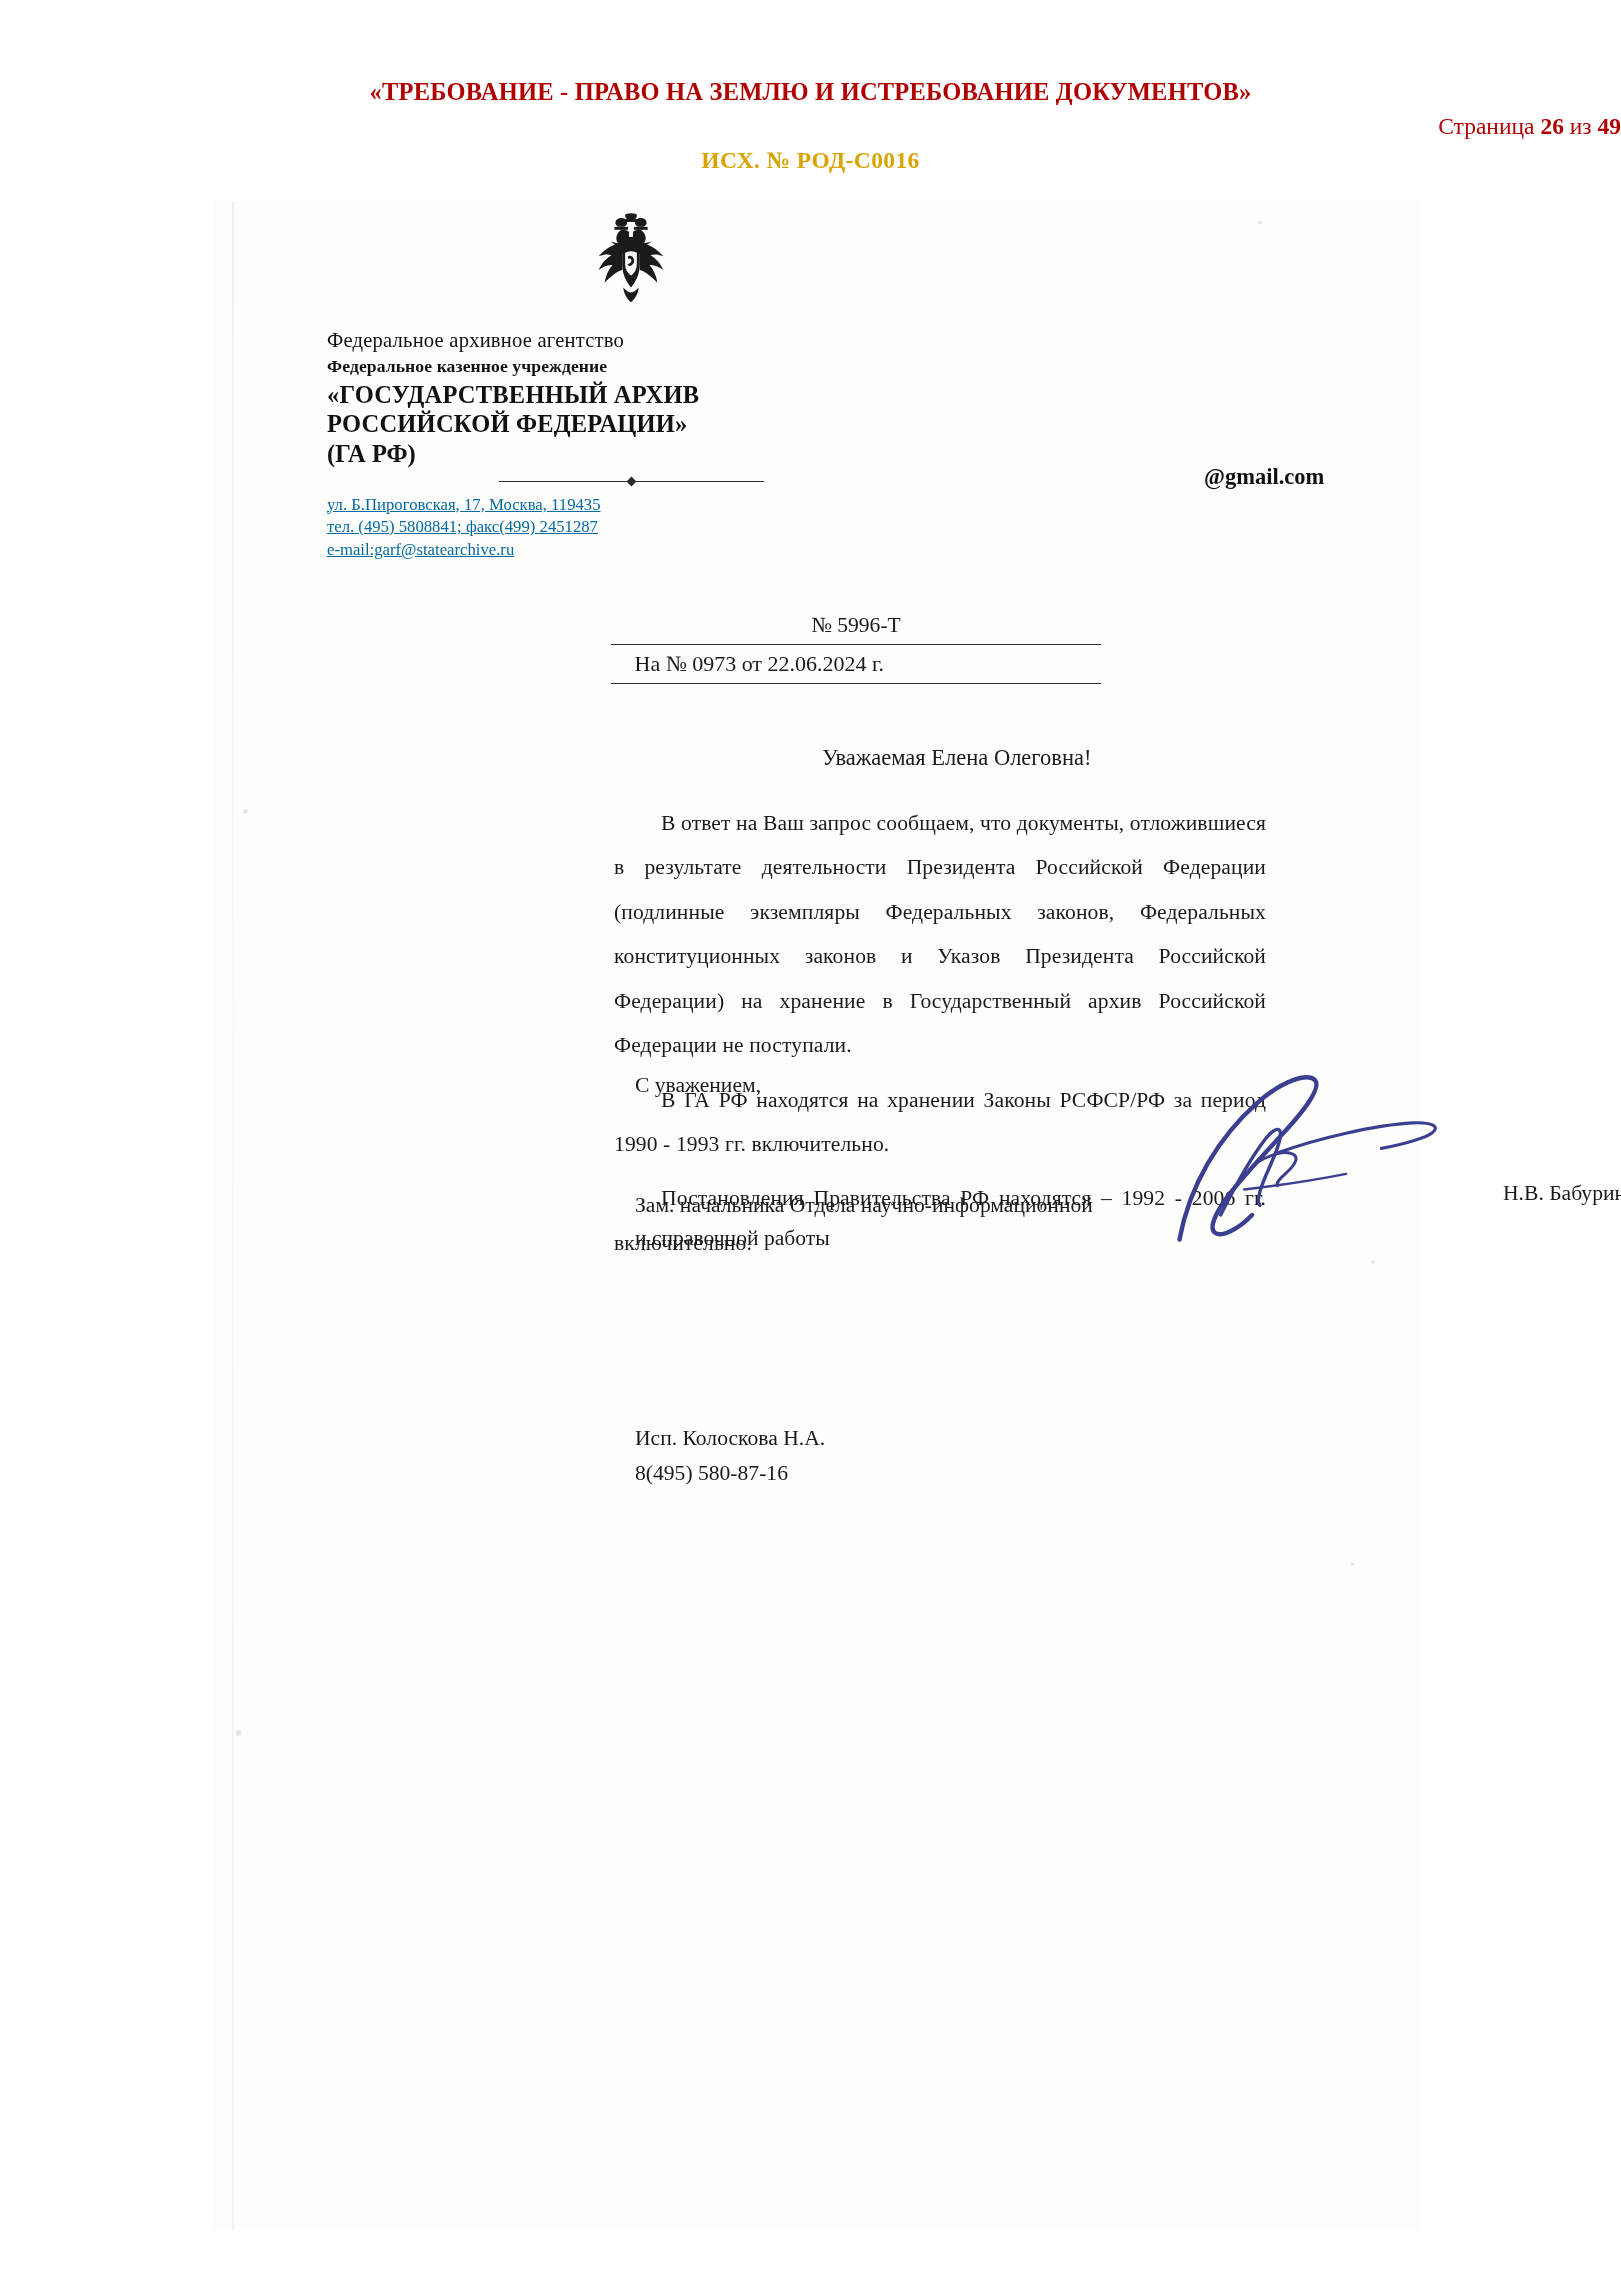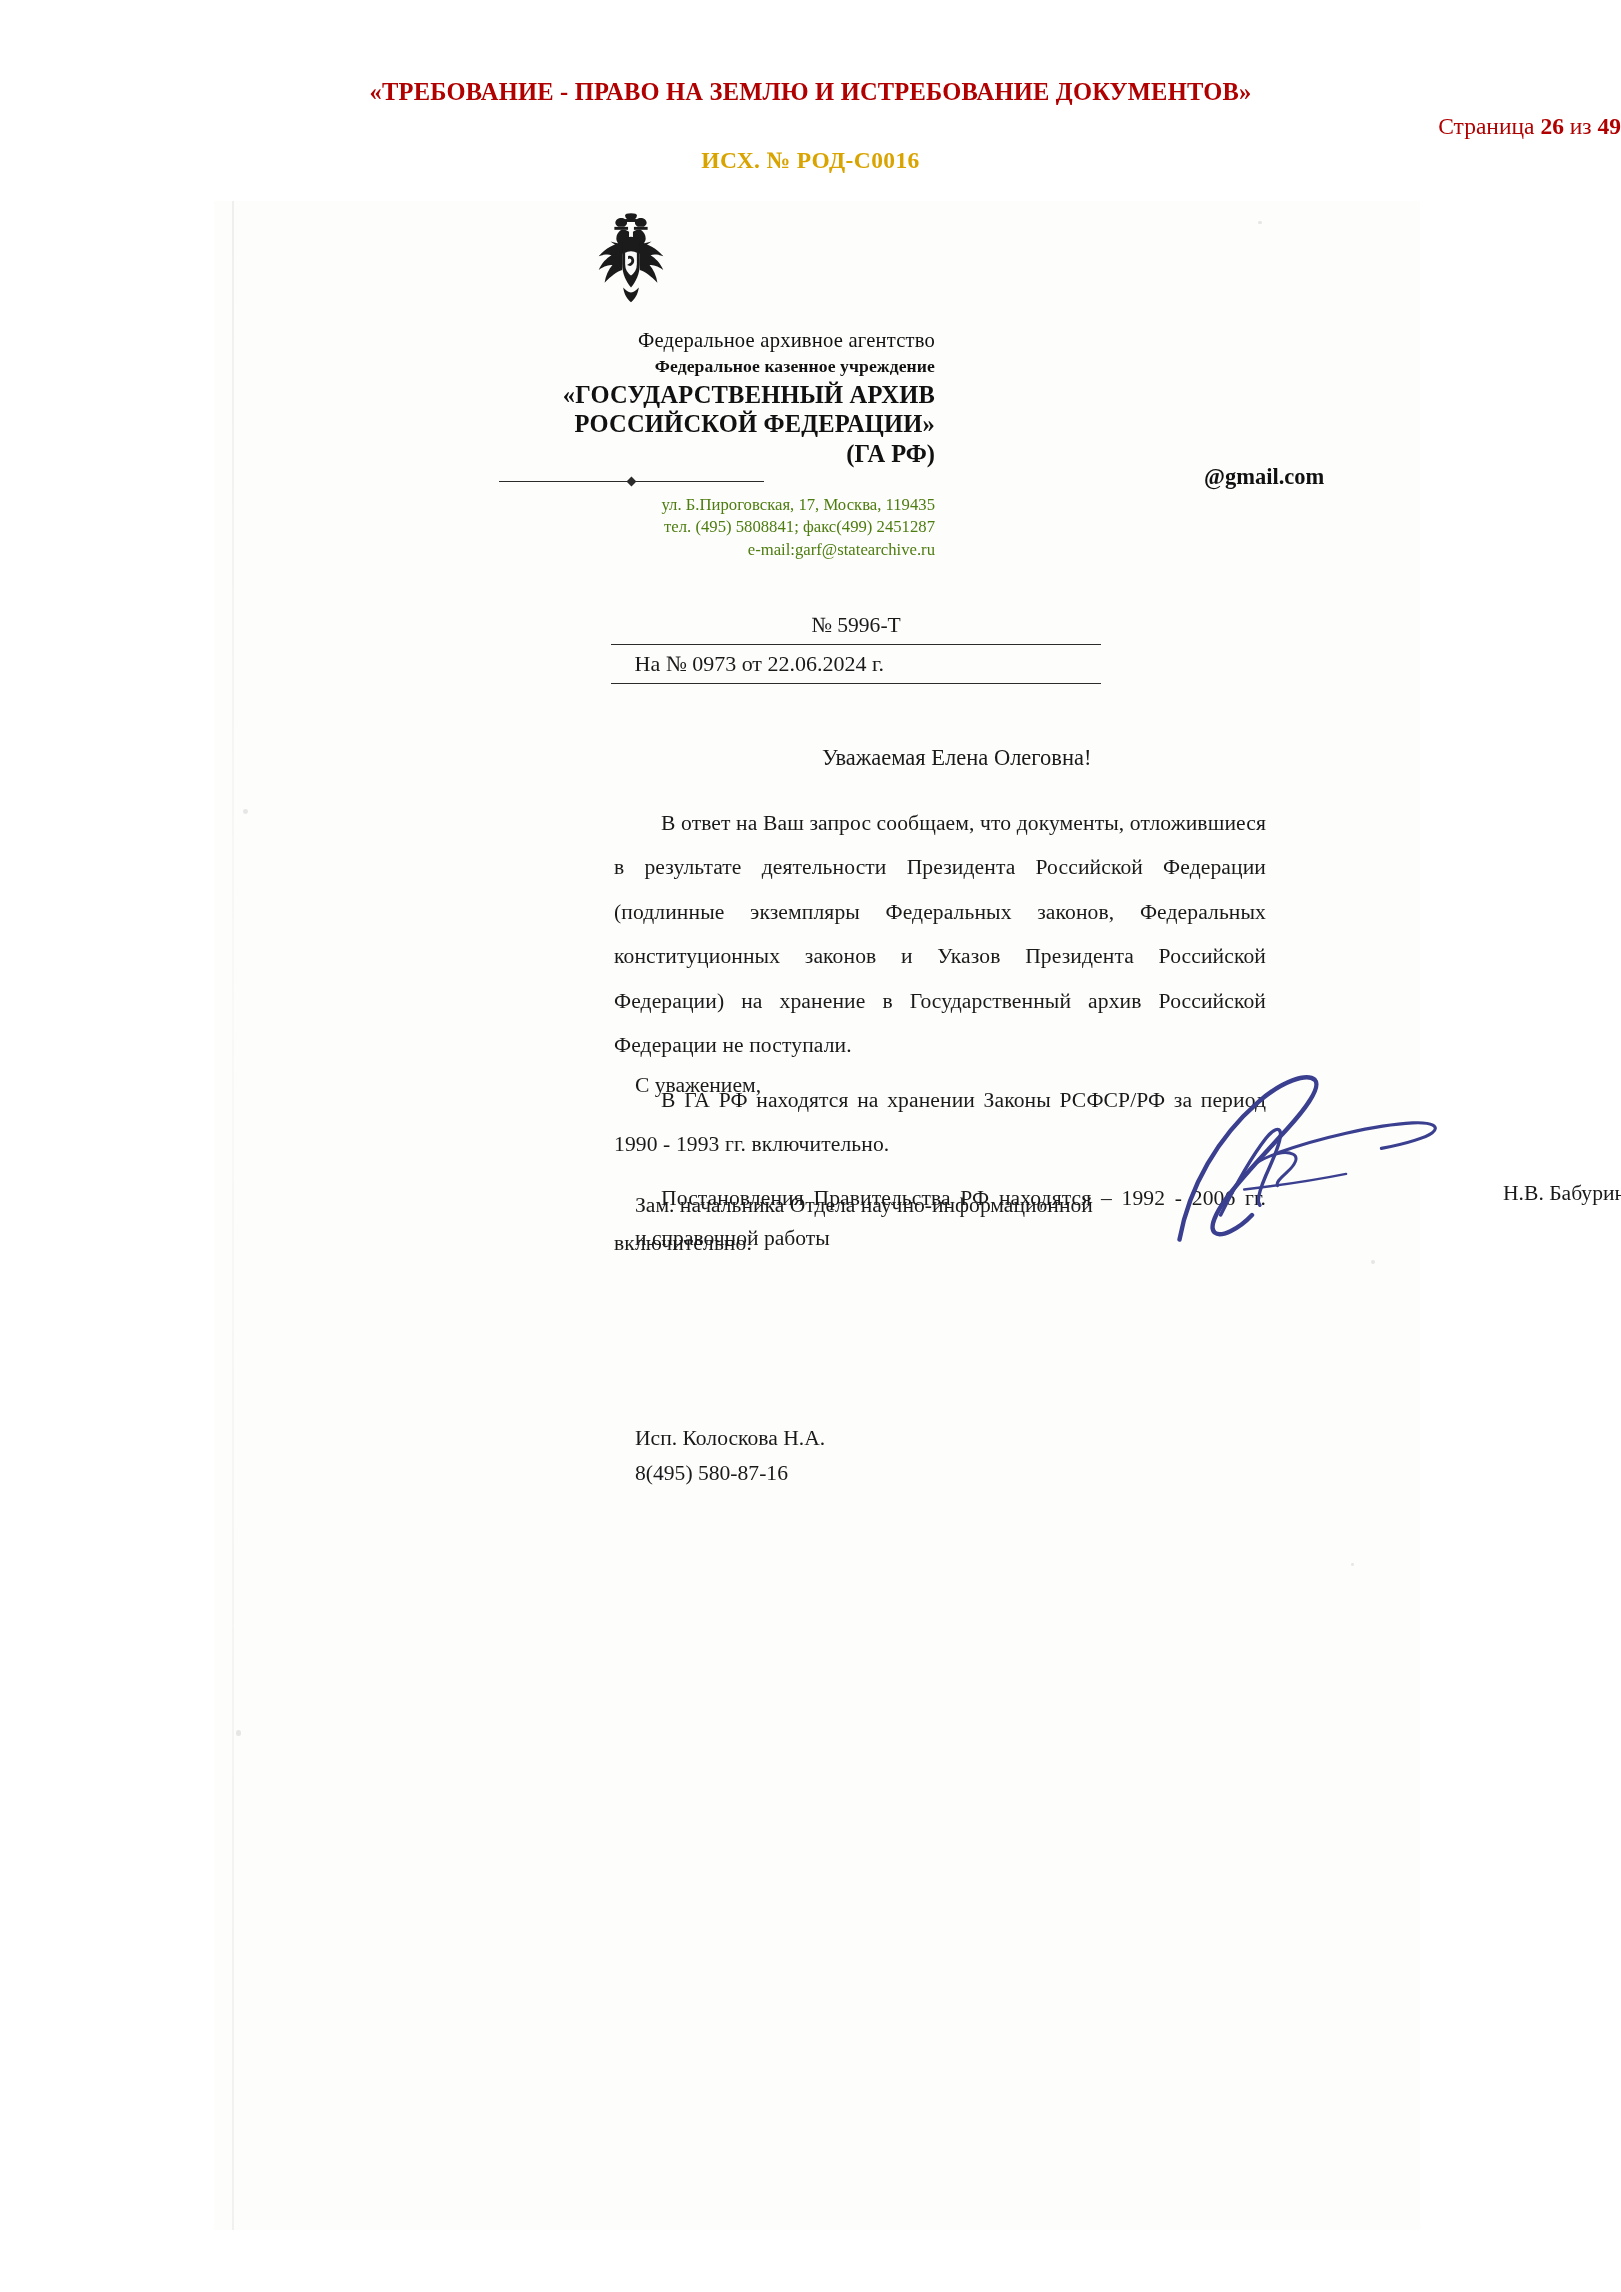--- a/index.html
+++ b/index.html
@@ -67,21 +67,21 @@
     background: linear-gradient(to bottom, rgba(0,0,0,0.10), rgba(0,0,0,0.03) 40%, rgba(0,0,0,0.09));
     opacity: 0.55;
   }
 
   
   .letterhead {
     position: absolute;
     left: 113px;
     top: 11.8px;
     width: 608px;
-    text-align: right;
+    text-align: left;
     color: #111;
   }
   .emblem {
     width: 90px;
     height: 106px;
     margin: 0 auto 9.8px auto;
     display: block;
   }
   .lh-line1 {
     font-size: 20.6px;
@@ -122,21 +122,22 @@
     position: absolute;
     left: 50%; top: 1px;
     width: 6.9px; height: 6.9px;
     margin-left: -3.4px;
     background: #2b2b2b;
     transform: rotate(45deg);
   }
   .lh-contact {
     font-size: 16.7px;
     line-height: 1.35;
-    color: #4d7c0f;
+    color: #0369a1;
+    text-decoration: underline;
   }
 
   .gmail-note {
     position: absolute;
     left: 990px;
     top: 263px;
     font-size: 22.5px;
     font-weight: bold;
     color: #111;
     font-family: "Liberation Serif", serif;

